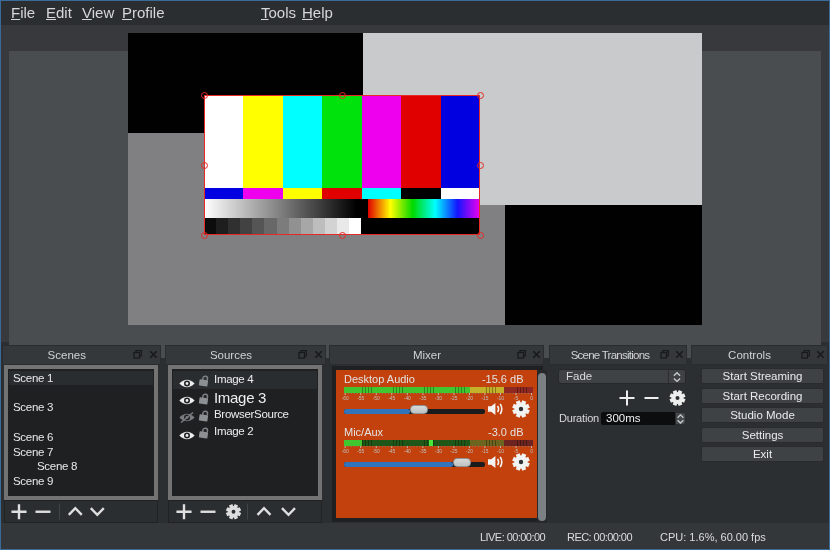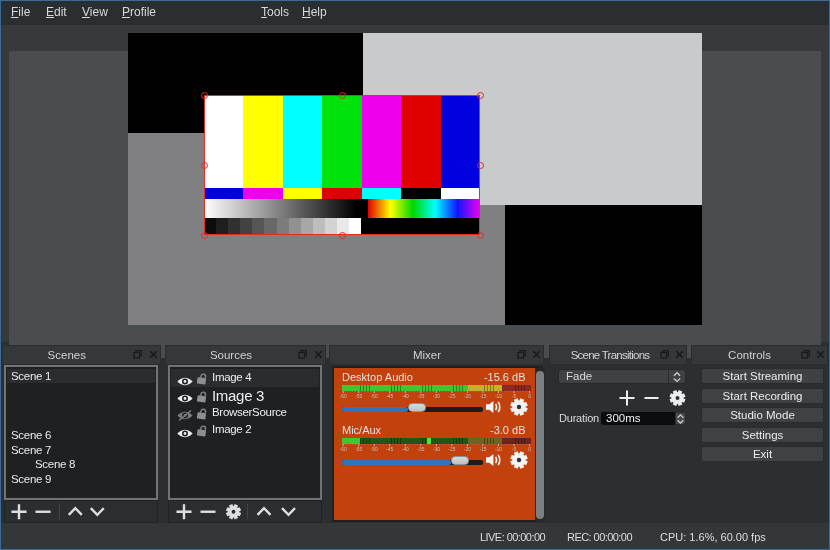--- a/index.html
+++ b/index.html
@@ -3,29 +3,29 @@
 <meta charset="utf-8">
 <style>
   html,body{margin:0;padding:0}
   body{width:830px;height:550px;position:relative;overflow:hidden;
        background:#2c2f31;font-family:"Liberation Sans",sans-serif;}
   .abs{position:absolute}
   .winborder{position:absolute;left:0;top:0;width:828px;height:548px;
              border:1px solid #3a6a97;z-index:200;pointer-events:none}
   
   .menubar{position:absolute;left:1px;top:1px;width:828px;height:24px;background:#2b2e30}
-  .mi{position:absolute;top:0;height:24px;line-height:23px;font-size:12px;color:#d6d7d8}
+  .mi{position:absolute;top:0;height:24px;line-height:23px;font-size:15px;color:#d6d7d8}
   .mi u{text-decoration:underline}
   
   .mainarea{position:absolute;left:1px;top:25px;width:828px;height:317px;background:#37393c}
   .preview{position:absolute;left:8px;top:26px;width:812px;height:307px;background:#4a4d4f}
   
   .dock-title{position:absolute;top:345px;height:20px;background:#35383b;border:1px solid #2a2d2f;box-sizing:border-box}
   .dock-title .t{position:absolute;top:0;left:0;right:0;text-align:center;line-height:19px;font-size:11.5px;color:#cfd2d3}
-  .list{position:absolute;background:#1e2022;border:2px solid #737373;box-sizing:border-box}
+  .list{position:absolute;background:#1e2022;border:4px solid #737373;box-sizing:border-box}
   .toolbar{position:absolute;top:500px;height:23px;background:#2b2e30;border:1px solid #202224;box-sizing:border-box}
   .row{position:absolute;left:1px;right:1px;font-size:11.5px;letter-spacing:-0.3px;color:#e8e9e9}
   .btn{position:absolute;background:#3e4245;border:1px solid #292b2d;border-radius:2px;
        box-sizing:border-box;text-align:center;font-size:11.5px;color:#e9eaeb}
 </style>
 </head>
 <body>
 
 <div class="menubar">
   <span class="mi" style="left:10px"><u>F</u>ile</span>
@@ -71,20 +71,21 @@
     <div style="position:absolute;left:200.5px;top:231.5px;width:7px;height:7px;border:1.4px solid #e42b26;border-radius:50%;box-sizing:border-box"></div>
     <div style="position:absolute;left:338.5px;top:231.5px;width:7px;height:7px;border:1.4px solid #e42b26;border-radius:50%;box-sizing:border-box"></div>
     <div style="position:absolute;left:476.5px;top:231.5px;width:7px;height:7px;border:1.4px solid #e42b26;border-radius:50%;box-sizing:border-box"></div>
   </div>
 
 <div class="dock-title" style="left:2px;width:158.5px">
     <span class="t" style="right:29px">Scenes</span>
   </div>
 <div class="list" id="scenelist" style="left:4px;top:365px;width:153.5px;height:134.5px">
     <div class="row" style="top:1.5px;height:14.8px;line-height:14.8px;padding-left:4px;background:#2a2d30;">Scene 1</div>
+    <div class="row" style="top:31.1px;height:14.8px;line-height:14.8px;padding-left:4px;">Scene 3</div>
     <div class="row" style="top:60.7px;height:14.8px;line-height:14.8px;padding-left:4px;">Scene 6</div>
     <div class="row" style="top:75.5px;height:14.8px;line-height:14.8px;padding-left:4px;">Scene 7</div>
     <div class="row" style="top:90.30000000000001px;height:14.8px;line-height:14.8px;padding-left:4px;margin-left:24px;">Scene 8</div>
     <div class="row" style="top:105.10000000000001px;height:14.8px;line-height:14.8px;padding-left:4px;">Scene 9</div>
   </div>
 <div class="toolbar" style="left:4px;width:153.5px">
   <svg width="153" height="21" viewBox="0 0 153 21">
     <g stroke="#dededf" stroke-width="2.4" fill="none">
       <path d="M14 3.2 V18.3 M6.45 10.75 H21.55"></path>
       <path d="M30.5 10.75 H45.5"></path>

